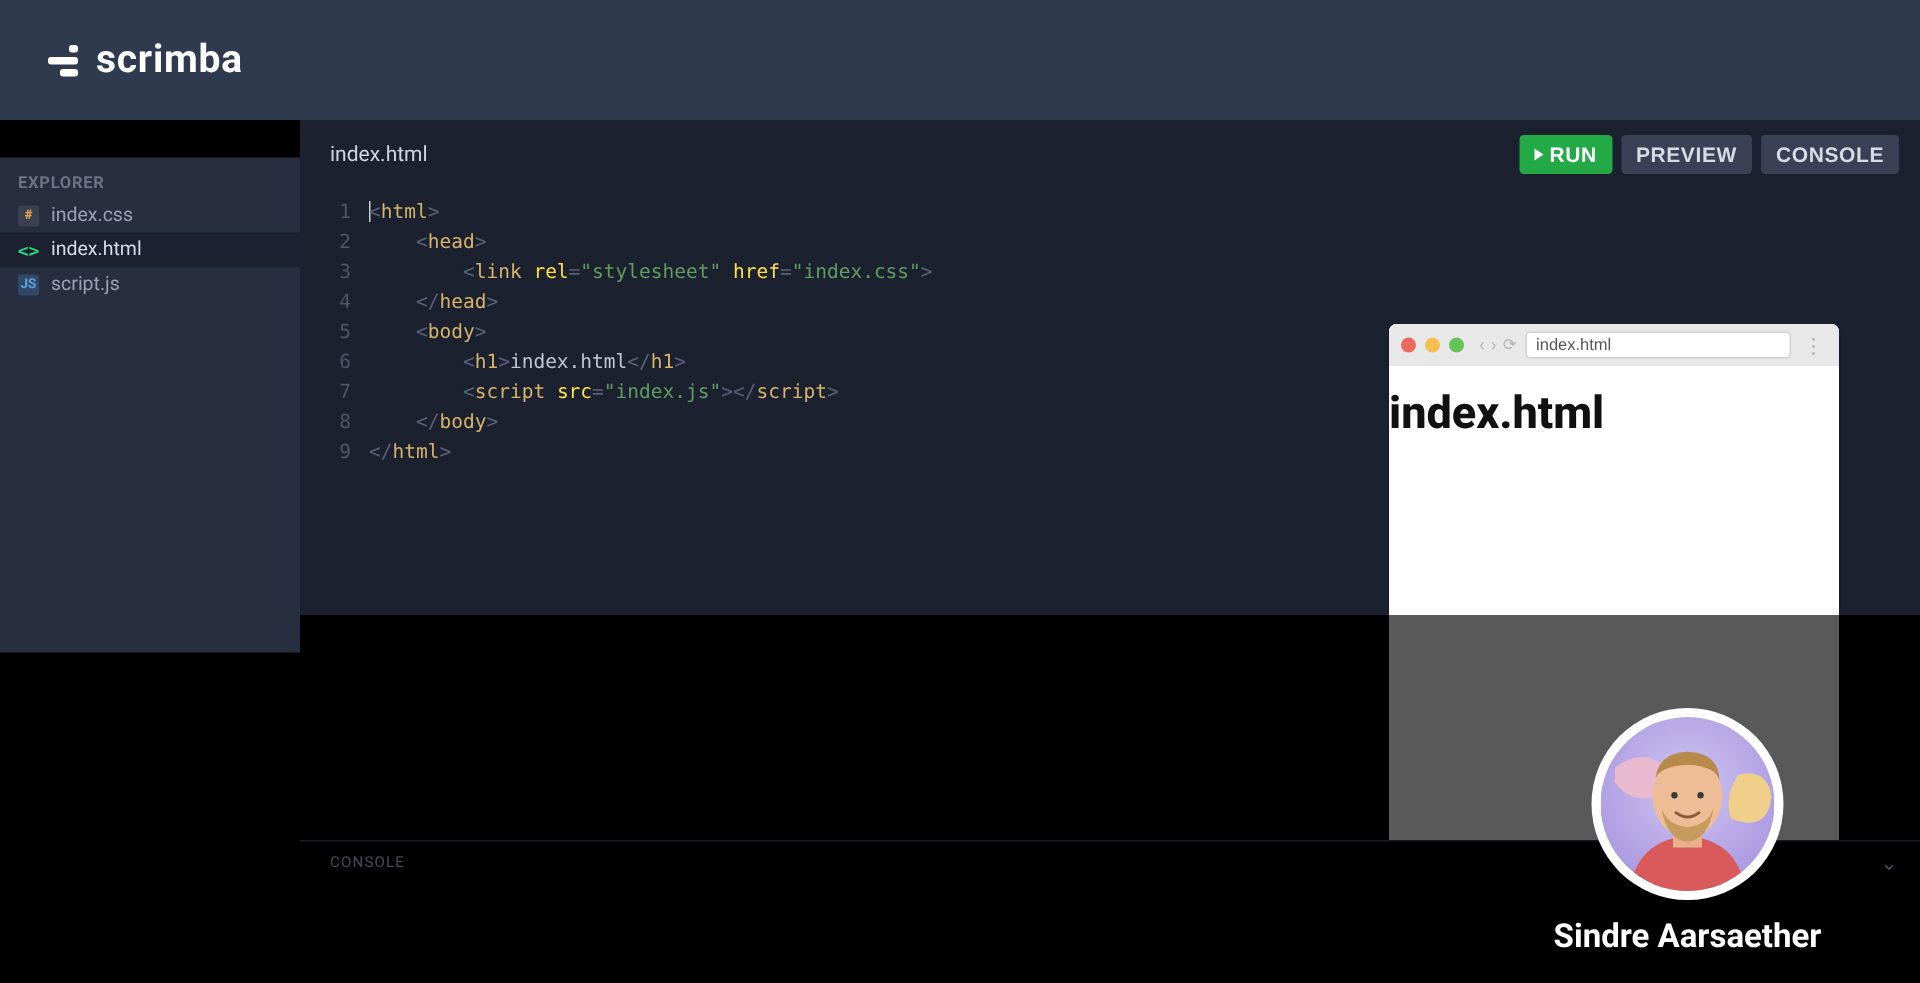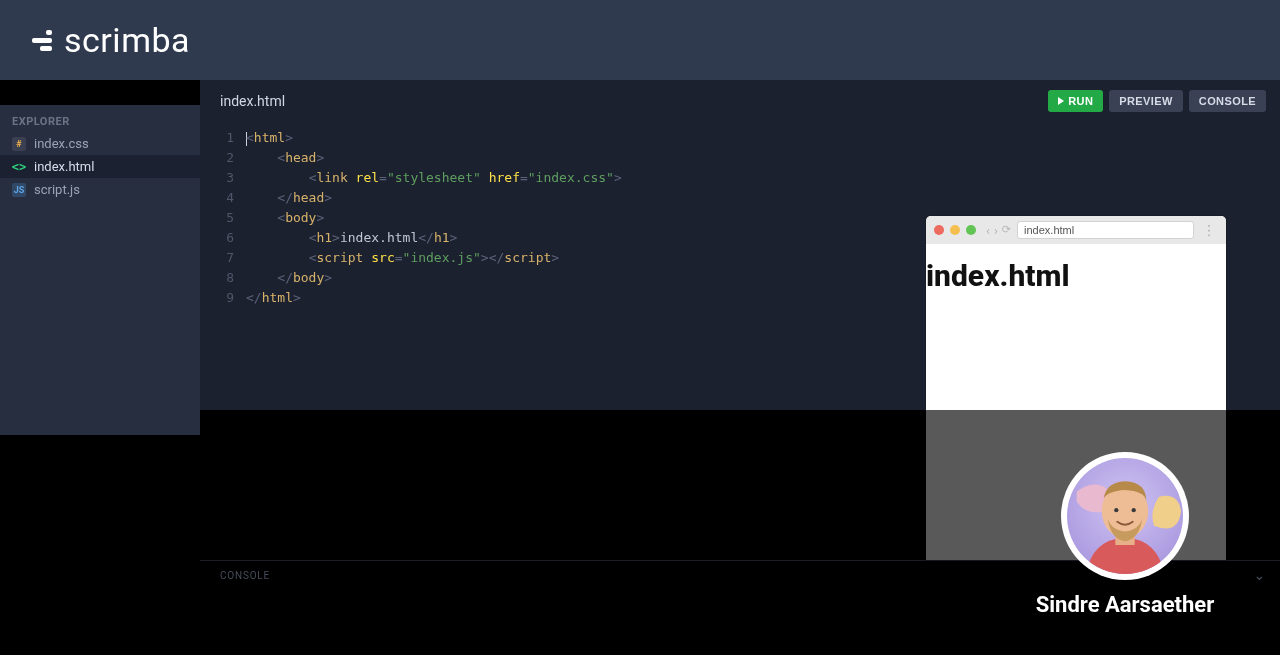--- a/index.html
+++ b/index.html
@@ -34,22 +34,22 @@
     align-items: flex-end;
     gap: 3px;
   }
   .logo-mark span {
     display: block;
     height: 5px;
     background: #fff;
     border-radius: 2px;
   }
   .logo-text {
-    font-size: 34px;
-    font-weight: 400;
+    font-size: 26px;
+    font-weight: 700;
     letter-spacing: 0.5px;
   }
 
   
   .main {
     display: flex;
     height: 330px;
   }
   .sidebar {
     width: 200px;
@@ -109,21 +109,21 @@
   }
   .tab-name {
     color: #cfd6e4;
     font-size: 14px;
   }
   .editor-actions {
     display: flex;
     gap: 6px;
   }
   .btn {
-    font-size: 11px;
+    font-size: 14px;
     font-weight: 700;
     letter-spacing: 0.4px;
     padding: 5px 10px;
     border-radius: 3px;
     cursor: pointer;
     border: none;
     color: #d6dbe6;
     background: #3a4155;
     display: inline-flex;
     align-items: center;
@@ -246,21 +246,21 @@
     position:absolute;
     bottom:0; left:0; right:0;
     height:150px;
     background:#595959;
   }
 
   
   .instructor {
     position: absolute;
     left: 1020px;
-    top: 452px;
+    top: 472px;
     width: 210px;
     text-align: center;
   }
   .avatar-ring {
     width: 128px;
     height: 128px;
     border-radius: 50%;
     background: #fff;
     margin: 0 auto;
     display:flex;

